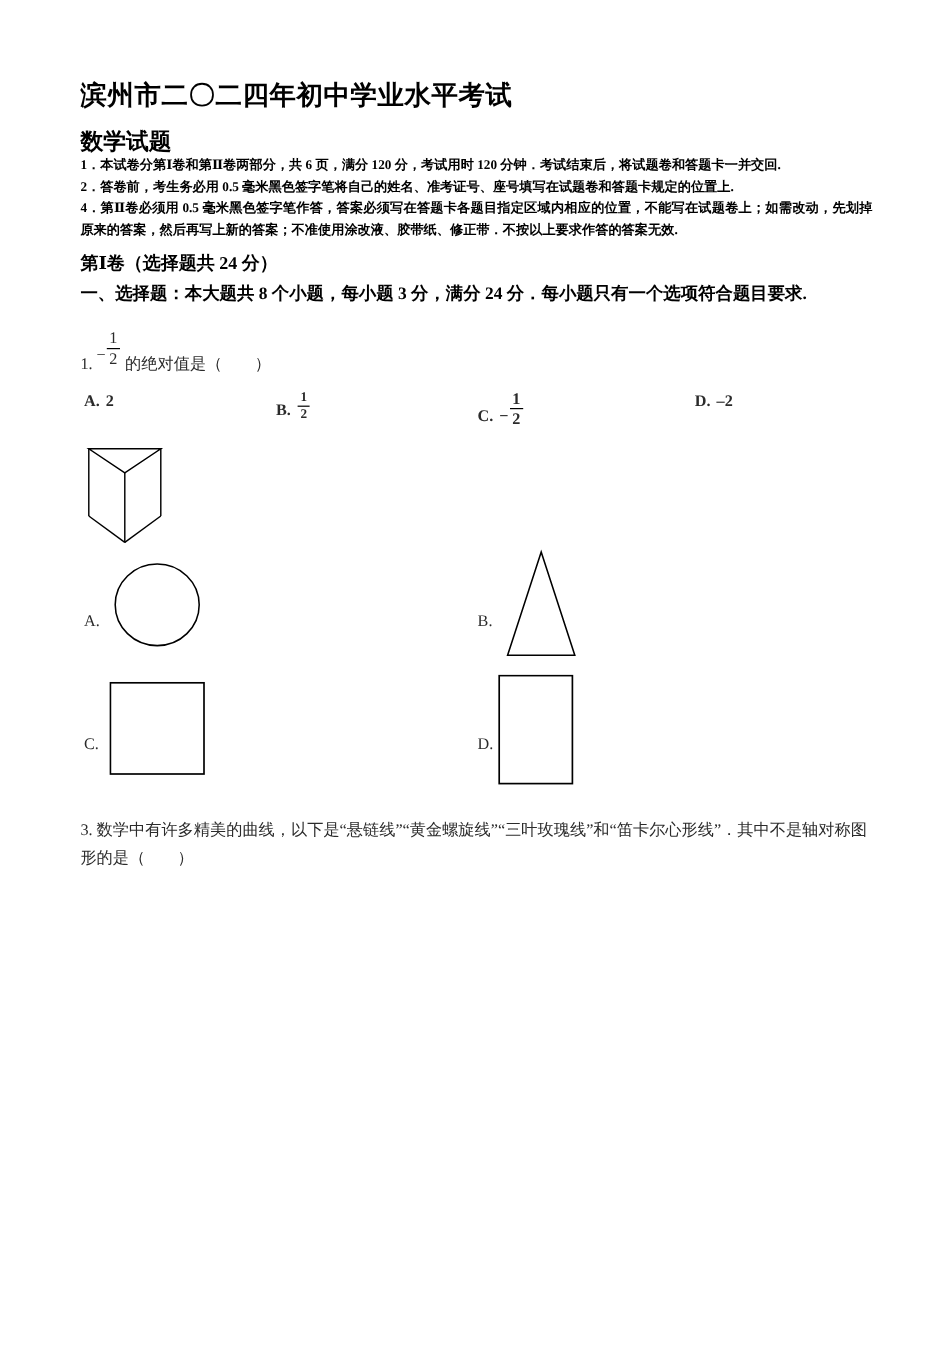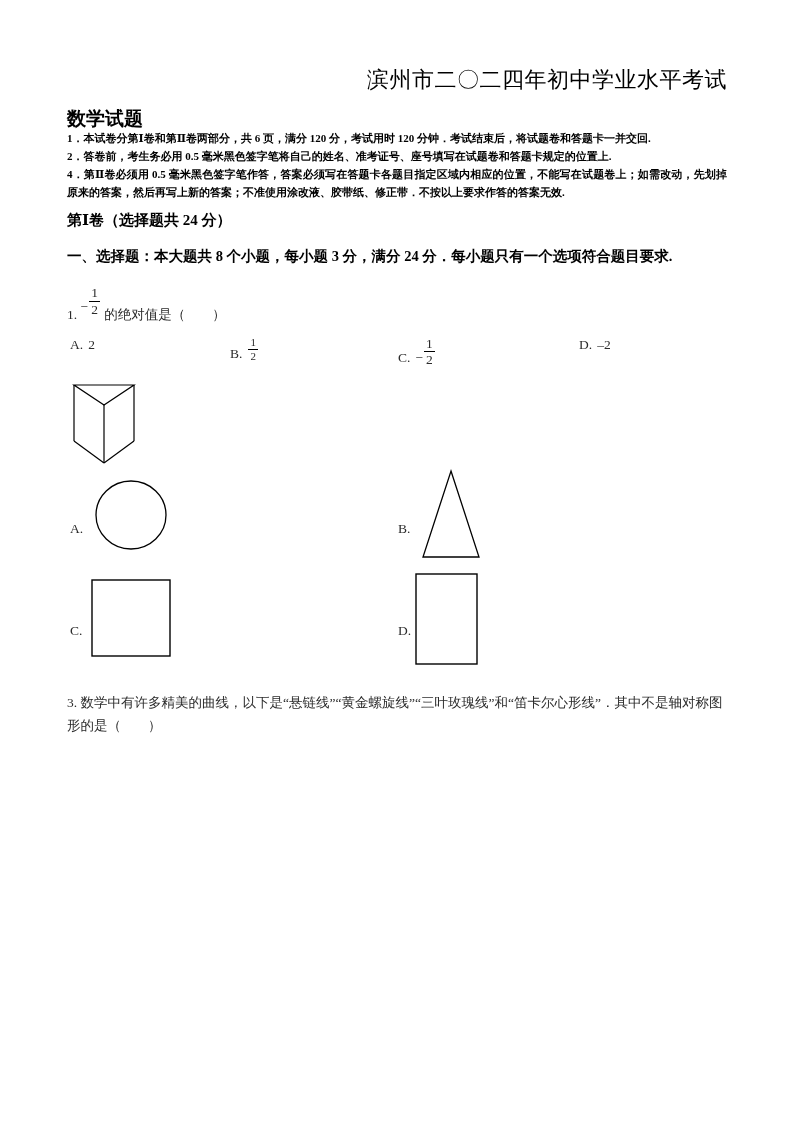--- a/index.html
+++ b/index.html
@@ -24,22 +24,22 @@
   }
   .content {
     position: absolute;
     left: 67px;
     top: 0;
     width: 660px;
   }
 
   
   .doc-title {
-    text-align: right;
-    font-weight: normal;
+    text-align: left;
+    font-weight: bold;
     font-size: 22px;
     letter-spacing: 0.5px;
     margin-top: 68px;
     line-height: 1.1;
   }
   .doc-subtitle {
     font-weight: bold;
     font-size: 19px;
     margin-top: 17px;
     line-height: 1.1;
@@ -68,21 +68,21 @@
     font-size: 15px;
     margin-top: 8px;
     line-height: 1.5;
   }
   .section-head {
     font-weight: bold;
     font-size: 14.5px;
     line-height: 1.62;
     text-align: justify;
     text-justify: inter-ideograph;
-    margin-top: 13px;
+    margin-top: 2px;
   }
 
   
   .q {
     font-size: 13.5px;
     line-height: 1.7;
     color: #2b2b2b;
   }
   .q-stem {
     position: relative;
@@ -115,20 +115,21 @@
     display: inline-block;
     vertical-align: 0.55em;
   }
 
   
   .opt-row {
     position: relative;
     height: 30px;
     font-size: 13.5px;
     color: #2b2b2b;
+    font-weight: bold;
   }
   .opt {
     position: absolute;
     top: 0;
     white-space: nowrap;
   }
   .opt .lab { margin-right: 5px; }
 
   
   .fig-area {

